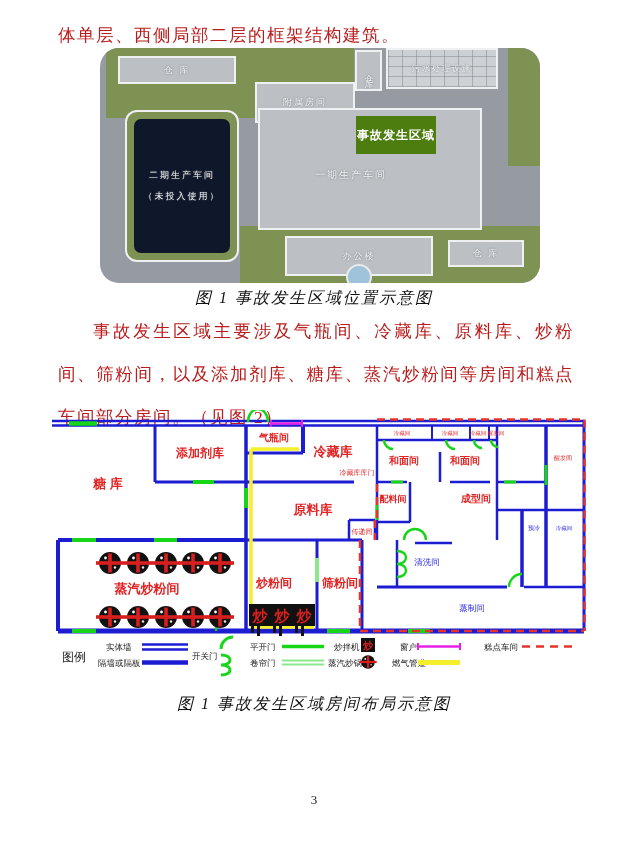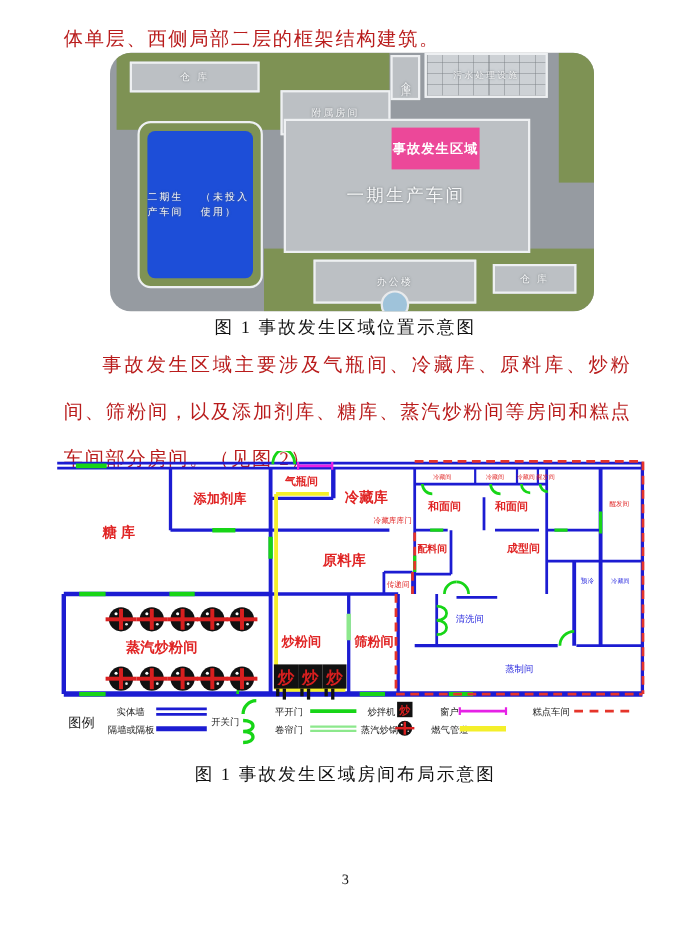--- a/index.html
+++ b/index.html
@@ -4,40 +4,40 @@
 <style>
   * { margin:0; padding:0; box-sizing:border-box; }
   body { background:#ffffff; }
   .page {
     position:relative; width:628px; height:845px; background:#ffffff;
     font-family:"Liberation Serif", serif; color:#1a1a1a; overflow:hidden;
   }
   .body-text { position:absolute; font-size:17.5px; letter-spacing:1.5px; line-height:43px; color:#b91c1c; }
   .top-line { left:58px; top:14px; width:514px; }
   .mid-para { left:58px; top:310px; width:516px; text-indent:2em; text-align:justify; }
-  .caption { position:absolute; width:100%; text-align:center; font-size:16px; letter-spacing:2px; color:#111; }
+  .caption { position:absolute; width:100%; text-align:center; font-size:16px; letter-spacing:2px; color:#111;font-style:italic; }
   .cap1 { top:288px; }
   .cap2 { top:694px; }
   .page-num { position:absolute; width:100%; text-align:center; top:792px; font-size:13px; }
 
   
   .fig1 { position:absolute; left:100px; top:48px; width:440px; height:235px; background:#969ba1; overflow:hidden;border-radius:19px; }
   .grass { position:absolute; background:#7e9254; }
   .bld { position:absolute; background:#bcc0c4; border:2px solid #eef0f2;
          display:flex; align-items:center; justify-content:center;
          color:#f5f6f7; font-family:"Liberation Sans", sans-serif; font-size:9px; letter-spacing:2px;
          text-shadow:0 0 2px rgba(90,95,100,.9); }
   .sewage { background:#cdd1d5 ;
      background-image:
        repeating-linear-gradient(0deg, rgba(120,125,130,.45) 0 1px, transparent 1px 10px),
        repeating-linear-gradient(90deg, rgba(120,125,130,.45) 0 1px, transparent 1px 14px);
   }
   .phase2 { background:#7e9254; border-radius:12px; }
-  .phase2-inner { position:absolute; left:7px; top:7px; right:7px; bottom:7px; background:#1d4ed8; border-radius:7px;
-      display:flex; align-items:center; justify-content:center; gap:8px; }
+  .phase2-inner { position:absolute; left:7px; top:7px; right:7px; bottom:7px; background:#0f172a; border-radius:7px;
+      display:flex; flex-direction:column; align-items:center; justify-content:center; gap:8px; }
   .accident-box { position:absolute; display:flex; align-items:center; justify-content:center;
       font-family:"Liberation Sans", sans-serif; font-weight:bold; font-size:12px; color:#fff; letter-spacing:1px; text-shadow:none; }
   .v-text { writing-mode:vertical-rl; letter-spacing:4px; }
   .fountain { position:absolute; width:26px; height:26px; border-radius:50%; background:#9fc3da; border:2px solid #e8eaec; }
 
   
   .fig2 { position:absolute; left:50px; top:410px; }
   .fig2 text { font-family:"Liberation Sans", sans-serif; }
   .rlab { fill:#e02424; font-weight:bold; }
   .rlab-s { fill:#e02424; }
@@ -72,22 +72,22 @@
     </div>
 
     <div class="bld phase2" style="left:25px;top:62px;width:114px;height:152px;">
       <div class="phase2-inner">
         <span>二期生产车间</span>
         <span>（未投入使用）</span>
       </div>
     </div>
 
     <div class="bld" style="left:158px;top:60px;width:224px;height:122px;">
-      <span style="position:absolute;left:55px;top:58px;font-size:16px;">一期生产车间</span>
-      <div class="accident-box" style="left:96px;top:6px;width:80px;height:38px;background:#ec4899;">
+      <span style="position:absolute;left:55px;top:58px;font-size:10px;">一期生产车间</span>
+      <div class="accident-box" style="left:96px;top:6px;width:80px;height:38px;background:#4d7c0f;">
         <span>事故发生区域</span>
       </div>
     </div>
 
     <div class="bld" style="left:185px;top:188px;width:148px;height:40px;">
       <span>办公楼</span>
     </div>
     <div class="fountain" style="left:246px;top:216px;"></div>
 
     <div class="bld" style="left:348px;top:192px;width:76px;height:27px;">

